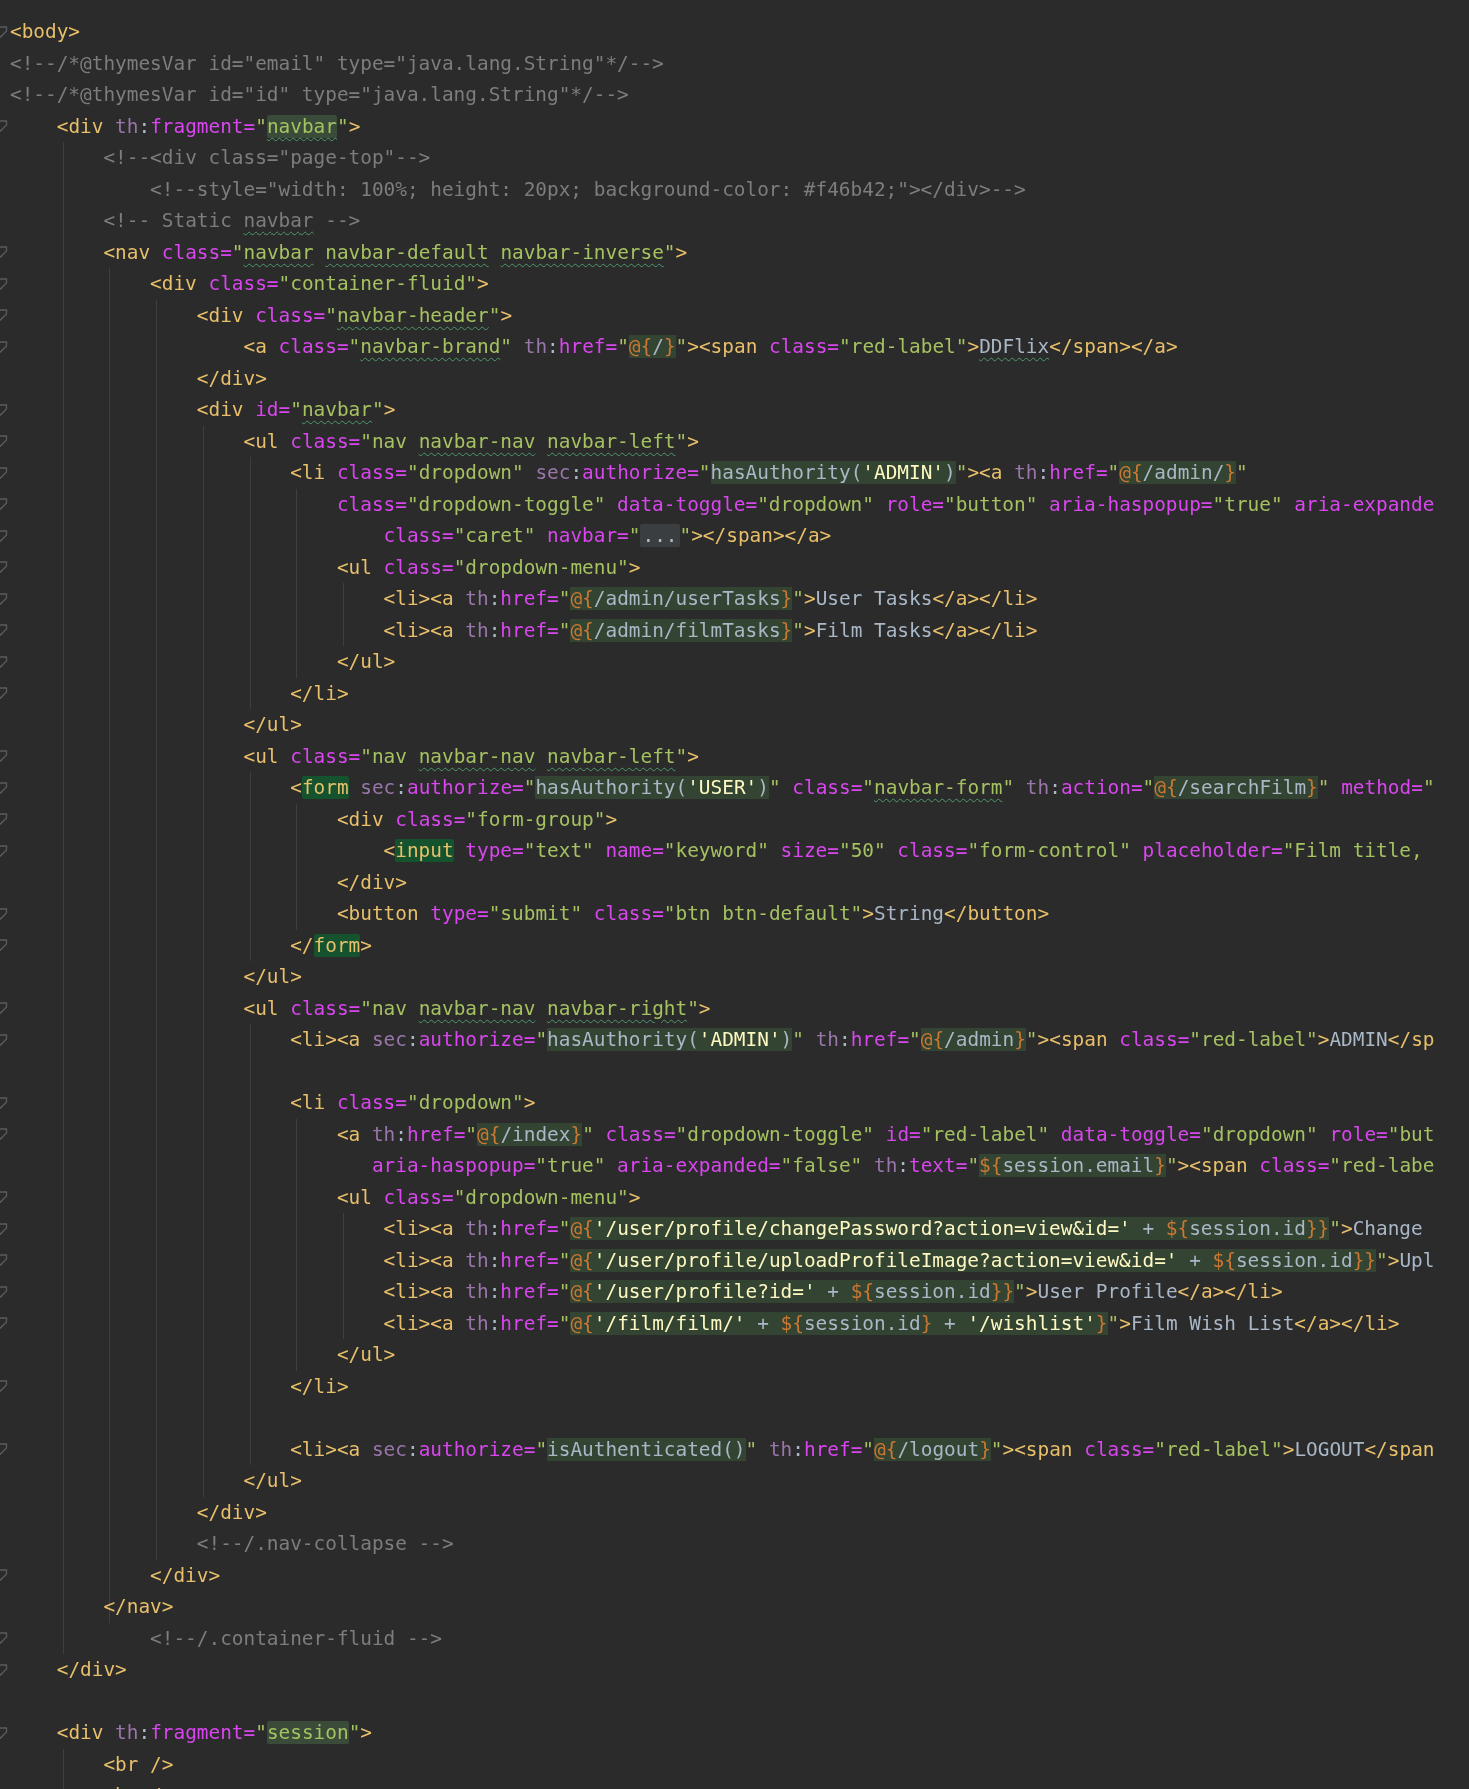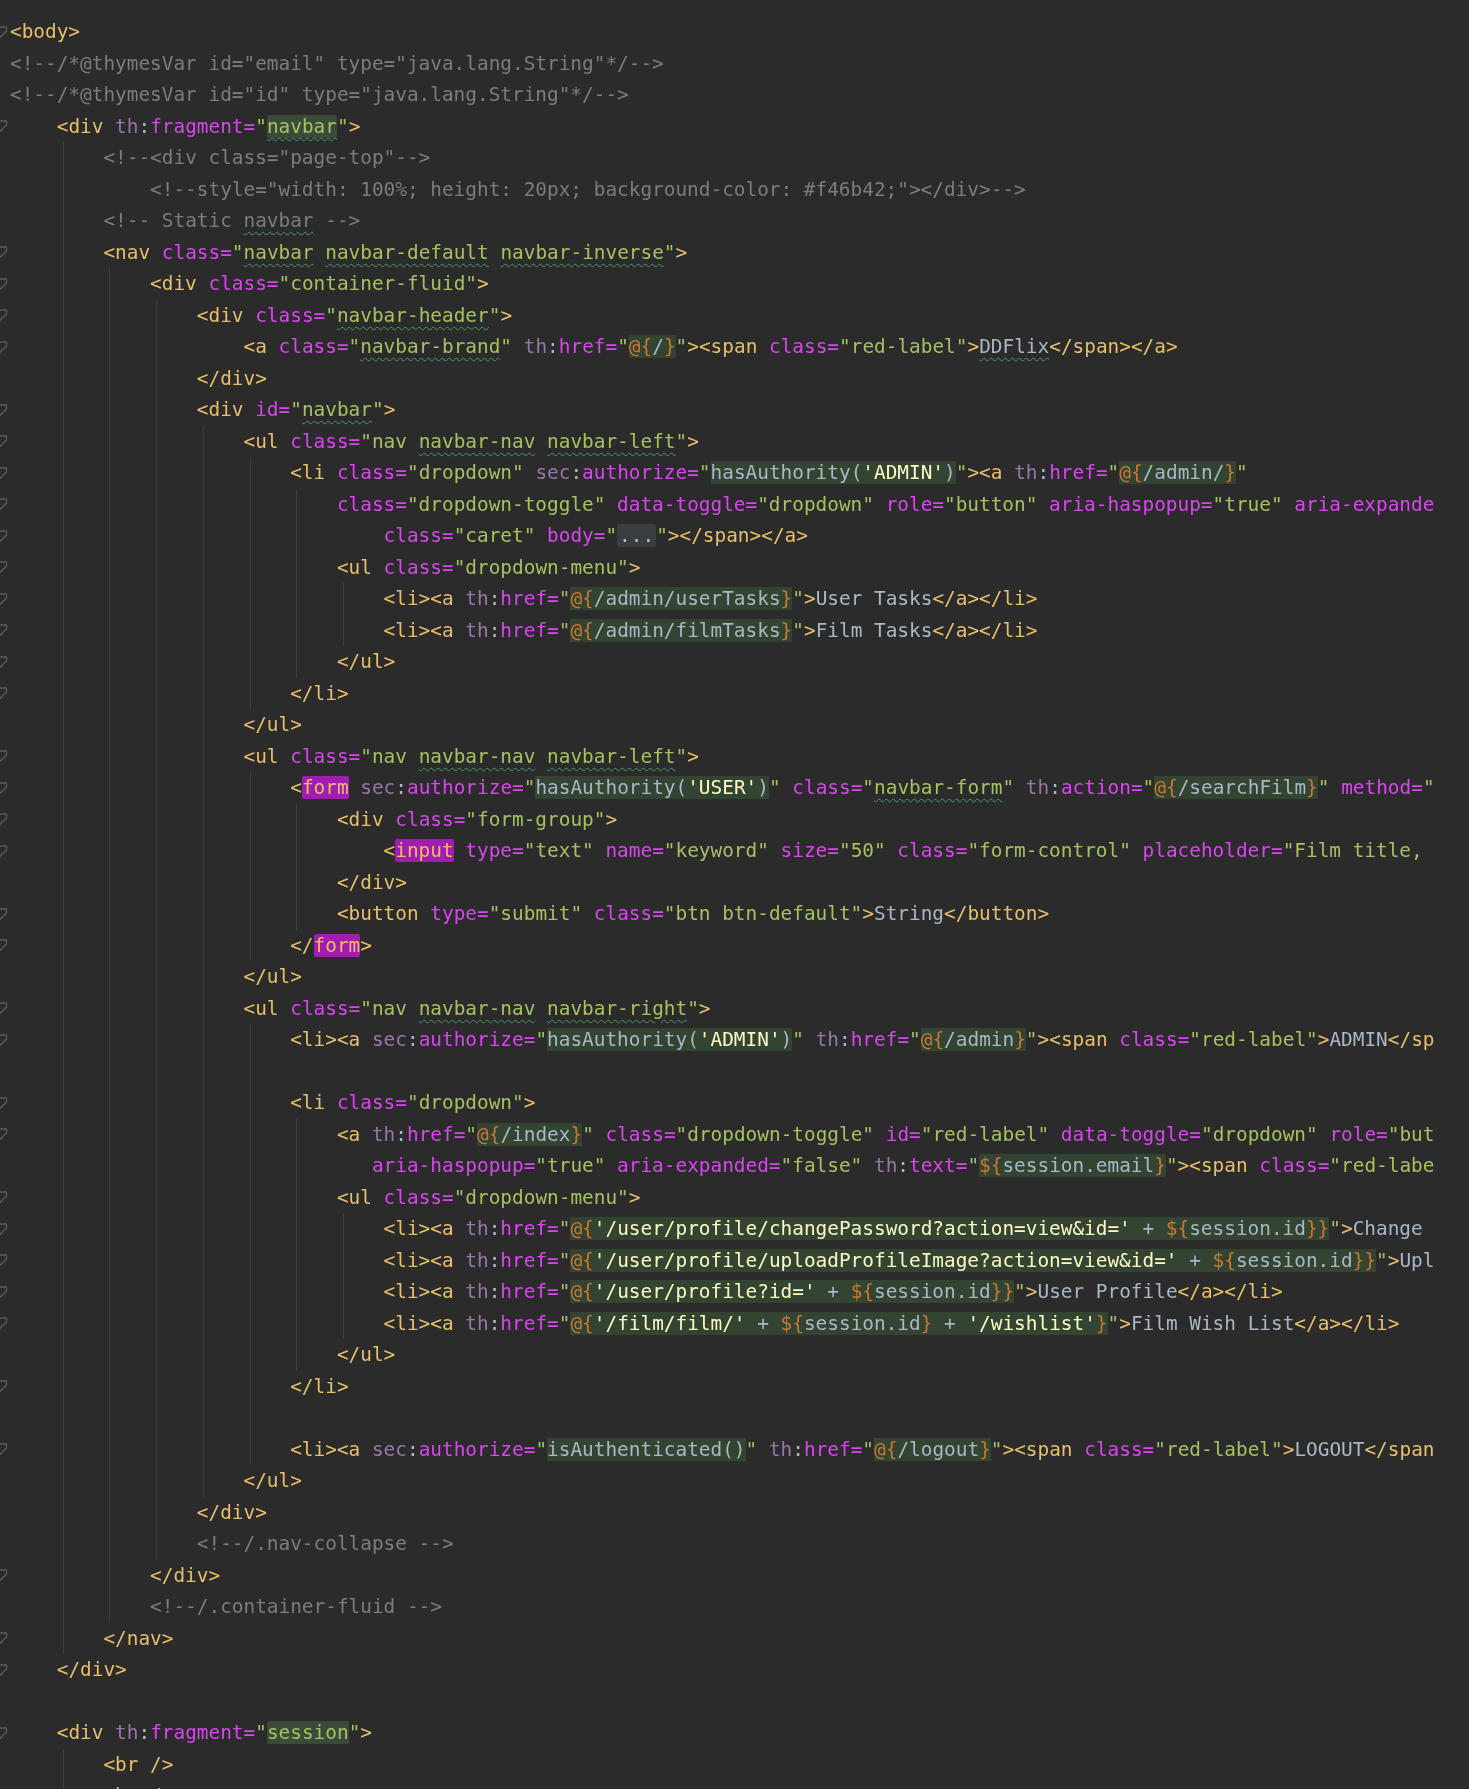--- a/index.html
+++ b/index.html
@@ -19,21 +19,21 @@
   .at{color:#d946ef;}          
   .ns{color:#9876aa;}          
   .vl{color:#a5c261;}          
   .cm{color:#7d7d7d;}          
   .tx{color:#a9b7c6;}          
   .or{color:#cc7832;}          
   .st{color:#fef9c3;}          
   
   .ig{background:#344432;}                              
   .hg{background:#3a4b3a;border-radius:2px;}            
-  .ho{background:#a21caf;border-radius:2px;}            
+  .ho{background:#14532d;border-radius:2px;}            
   .hw{text-decoration:underline;text-decoration-style:wavy;
       text-decoration-color:#4e9a6c;text-decoration-thickness:1px;
       text-underline-offset:4px;}
   .fold{background:#3b3e40;color:#b5bdc4;border-radius:2px;padding:0 2px;}
   .guide{position:absolute;width:1px;background:#3d3f41;}
   .fold-marker{position:absolute;left:-7px;width:15px;height:14px;}
   .fold-marker svg{display:block;}
 </style>
 </head>
 <body>
@@ -251,21 +251,21 @@
       <div class="line"><span>        </span><span class="cm">&lt;!-- Static </span><span class="cm hw">navbar</span><span class="cm"> --&gt;</span></div>
       <div class="line"><span>        </span><span class="tg">&lt;nav</span><span> </span><span class="at">class=</span><span class="vl">"</span><span class="vl hw">navbar</span><span class="vl"> </span><span class="vl hw">navbar-default</span><span class="vl"> </span><span class="vl hw">navbar-inverse</span><span class="vl">"</span><span class="tg">&gt;</span></div>
       <div class="line"><span>            </span><span class="tg">&lt;div</span><span> </span><span class="at">class=</span><span class="vl">"container-fluid"</span><span class="tg">&gt;</span></div>
       <div class="line"><span>                </span><span class="tg">&lt;div</span><span> </span><span class="at">class=</span><span class="vl">"</span><span class="vl hw">navbar-header</span><span class="vl">"</span><span class="tg">&gt;</span></div>
       <div class="line"><span>                    </span><span class="tg">&lt;a</span><span> </span><span class="at">class=</span><span class="vl">"</span><span class="vl hw">navbar-brand</span><span class="vl">"</span><span> </span><span class="ns">th</span><span class="tx">:</span><span class="at">href=</span><span class="vl">"</span><span class="or ig">@{</span><span class="tx ig">/</span><span class="or ig">}</span><span class="vl">"</span><span class="tg">&gt;&lt;span</span><span> </span><span class="at">class=</span><span class="vl">"red-label"</span><span class="tg">&gt;</span><span class="tx hw">DDFlix</span><span class="tg">&lt;/span&gt;&lt;/a&gt;</span></div>
       <div class="line"><span>                </span><span class="tg">&lt;/div&gt;</span></div>
       <div class="line"><span>                </span><span class="tg">&lt;div</span><span> </span><span class="at">id=</span><span class="vl">"</span><span class="vl hw">navbar</span><span class="vl">"</span><span class="tg">&gt;</span></div>
       <div class="line"><span>                    </span><span class="tg">&lt;ul</span><span> </span><span class="at">class=</span><span class="vl">"nav </span><span class="vl hw">navbar-nav</span><span class="vl"> </span><span class="vl hw">navbar-left</span><span class="vl">"</span><span class="tg">&gt;</span></div>
       <div class="line"><span>                        </span><span class="tg">&lt;li</span><span> </span><span class="at">class=</span><span class="vl">"dropdown"</span><span> </span><span class="ns">sec</span><span class="tx">:</span><span class="at">authorize=</span><span class="vl">"</span><span class="tx ig">hasAuthority(</span><span class="st ig">'ADMIN'</span><span class="tx ig">)</span><span class="vl">"</span><span class="tg">&gt;&lt;a</span><span> </span><span class="ns">th</span><span class="tx">:</span><span class="at">href=</span><span class="vl">"</span><span class="or ig">@{</span><span class="tx ig">/admin/</span><span class="or ig">}</span><span class="vl">"</span></div>
       <div class="line"><span>                            </span><span class="at">class=</span><span class="vl">"dropdown-toggle"</span><span> </span><span class="at">data-toggle=</span><span class="vl">"dropdown"</span><span> </span><span class="at">role=</span><span class="vl">"button"</span><span> </span><span class="at">aria-haspopup=</span><span class="vl">"true"</span><span> </span><span class="at">aria-expande</span></div>
-      <div class="line"><span>                                </span><span class="at">class=</span><span class="vl">"caret"</span><span> </span><span class="at">body=</span><span class="vl">"</span><span class="fold">...</span><span class="vl">"</span><span class="tg">&gt;&lt;/span&gt;&lt;/a&gt;</span></div>
+      <div class="line"><span>                                </span><span class="at">class=</span><span class="vl">"caret"</span><span> </span><span class="at">navbar=</span><span class="vl">"</span><span class="fold">...</span><span class="vl">"</span><span class="tg">&gt;&lt;/span&gt;&lt;/a&gt;</span></div>
       <div class="line"><span>                            </span><span class="tg">&lt;ul</span><span> </span><span class="at">class=</span><span class="vl">"dropdown-menu"</span><span class="tg">&gt;</span></div>
       <div class="line"><span>                                </span><span class="tg">&lt;li&gt;&lt;a</span><span> </span><span class="ns">th</span><span class="tx">:</span><span class="at">href=</span><span class="vl">"</span><span class="or ig">@{</span><span class="tx ig">/admin/userTasks</span><span class="or ig">}</span><span class="vl">"</span><span class="tg">&gt;</span><span class="tx">User Tasks</span><span class="tg">&lt;/a&gt;&lt;/li&gt;</span></div>
       <div class="line"><span>                                </span><span class="tg">&lt;li&gt;&lt;a</span><span> </span><span class="ns">th</span><span class="tx">:</span><span class="at">href=</span><span class="vl">"</span><span class="or ig">@{</span><span class="tx ig">/admin/filmTasks</span><span class="or ig">}</span><span class="vl">"</span><span class="tg">&gt;</span><span class="tx">Film Tasks</span><span class="tg">&lt;/a&gt;&lt;/li&gt;</span></div>
       <div class="line"><span>                            </span><span class="tg">&lt;/ul&gt;</span></div>
       <div class="line"><span>                        </span><span class="tg">&lt;/li&gt;</span></div>
       <div class="line"><span>                    </span><span class="tg">&lt;/ul&gt;</span></div>
       <div class="line"><span>                    </span><span class="tg">&lt;ul</span><span> </span><span class="at">class=</span><span class="vl">"nav </span><span class="vl hw">navbar-nav</span><span class="vl"> </span><span class="vl hw">navbar-left</span><span class="vl">"</span><span class="tg">&gt;</span></div>
       <div class="line"><span>                        </span><span class="tg">&lt;</span><span class="tg ho">form</span><span> </span><span class="ns">sec</span><span class="tx">:</span><span class="at">authorize=</span><span class="vl">"</span><span class="tx ig">hasAuthority(</span><span class="st ig">'USER'</span><span class="tx ig">)</span><span class="vl">"</span><span> </span><span class="at">class=</span><span class="vl">"</span><span class="vl hw">navbar-form</span><span class="vl">"</span><span> </span><span class="ns">th</span><span class="tx">:</span><span class="at">action=</span><span class="vl">"</span><span class="or ig">@{</span><span class="tx ig">/searchFilm</span><span class="or ig">}</span><span class="vl">"</span><span> </span><span class="at">method=</span><span class="vl">"</span></div>
       <div class="line"><span>                            </span><span class="tg">&lt;div</span><span> </span><span class="at">class=</span><span class="vl">"form-group"</span><span class="tg">&gt;</span></div>
       <div class="line"><span>                                </span><span class="tg">&lt;</span><span class="tg ho">input</span><span> </span><span class="at">type=</span><span class="vl">"text"</span><span> </span><span class="at">name=</span><span class="vl">"keyword"</span><span> </span><span class="at">size=</span><span class="vl">"50"</span><span> </span><span class="at">class=</span><span class="vl">"form-control"</span><span> </span><span class="at">placeholder=</span><span class="vl">"Film title,</span></div>
@@ -285,21 +285,21 @@
       <div class="line"><span>                                </span><span class="tg">&lt;li&gt;&lt;a</span><span> </span><span class="ns">th</span><span class="tx">:</span><span class="at">href=</span><span class="vl">"</span><span class="or ig">@{</span><span class="st ig">'/user/profile?id='</span><span class="tx ig"> + </span><span class="or ig">${</span><span class="tx ig">session.id</span><span class="or ig">}}</span><span class="vl">"</span><span class="tg">&gt;</span><span class="tx">User Profile</span><span class="tg">&lt;/a&gt;&lt;/li&gt;</span></div>
       <div class="line"><span>                                </span><span class="tg">&lt;li&gt;&lt;a</span><span> </span><span class="ns">th</span><span class="tx">:</span><span class="at">href=</span><span class="vl">"</span><span class="or ig">@{</span><span class="st ig">'/film/film/'</span><span class="tx ig"> + </span><span class="or ig">${</span><span class="tx ig">session.id</span><span class="or ig">}</span><span class="tx ig"> + </span><span class="st ig">'/wishlist'</span><span class="or ig">}</span><span class="vl">"</span><span class="tg">&gt;</span><span class="tx">Film Wish List</span><span class="tg">&lt;/a&gt;&lt;/li&gt;</span></div>
       <div class="line"><span>                            </span><span class="tg">&lt;/ul&gt;</span></div>
       <div class="line"><span>                        </span><span class="tg">&lt;/li&gt;</span></div>
       <div class="line"><span>                        </span></div>
       <div class="line"><span>                        </span><span class="tg">&lt;li&gt;&lt;a</span><span> </span><span class="ns">sec</span><span class="tx">:</span><span class="at">authorize=</span><span class="vl">"</span><span class="tx ig">isAuthenticated()</span><span class="vl">"</span><span> </span><span class="ns">th</span><span class="tx">:</span><span class="at">href=</span><span class="vl">"</span><span class="or ig">@{</span><span class="tx ig">/logout</span><span class="or ig">}</span><span class="vl">"</span><span class="tg">&gt;&lt;span</span><span> </span><span class="at">class=</span><span class="vl">"red-label"</span><span class="tg">&gt;</span><span class="tx">LOGOUT</span><span class="tg">&lt;/span</span></div>
       <div class="line"><span>                    </span><span class="tg">&lt;/ul&gt;</span></div>
       <div class="line"><span>                </span><span class="tg">&lt;/div&gt;</span></div>
       <div class="line"><span>                </span><span class="cm">&lt;!--/.nav-collapse --&gt;</span></div>
       <div class="line"><span>            </span><span class="tg">&lt;/div&gt;</span></div>
+      <div class="line"><span>        </span><span class="tg">&lt;/nav&gt;</span></div>
       <div class="line"><span>            </span><span class="cm">&lt;!--/.container-fluid --&gt;</span></div>
-      <div class="line"><span>        </span><span class="tg">&lt;/nav&gt;</span></div>
       <div class="line"><span>    </span><span class="tg">&lt;/div&gt;</span></div>
       <div class="line"><span>    </span></div>
       <div class="line"><span>    </span><span class="tg">&lt;div</span><span> </span><span class="ns">th</span><span class="tx">:</span><span class="at">fragment=</span><span class="vl">"</span><span class="vl hg">session</span><span class="vl">"</span><span class="tg">&gt;</span></div>
       <div class="line"><span>        </span><span class="tg">&lt;br /&gt;</span></div>
       <div class="line"><span>        </span><span class="tg">&lt;br /&gt;</span></div>
     </div>
 </div>
 
 </body></html>

